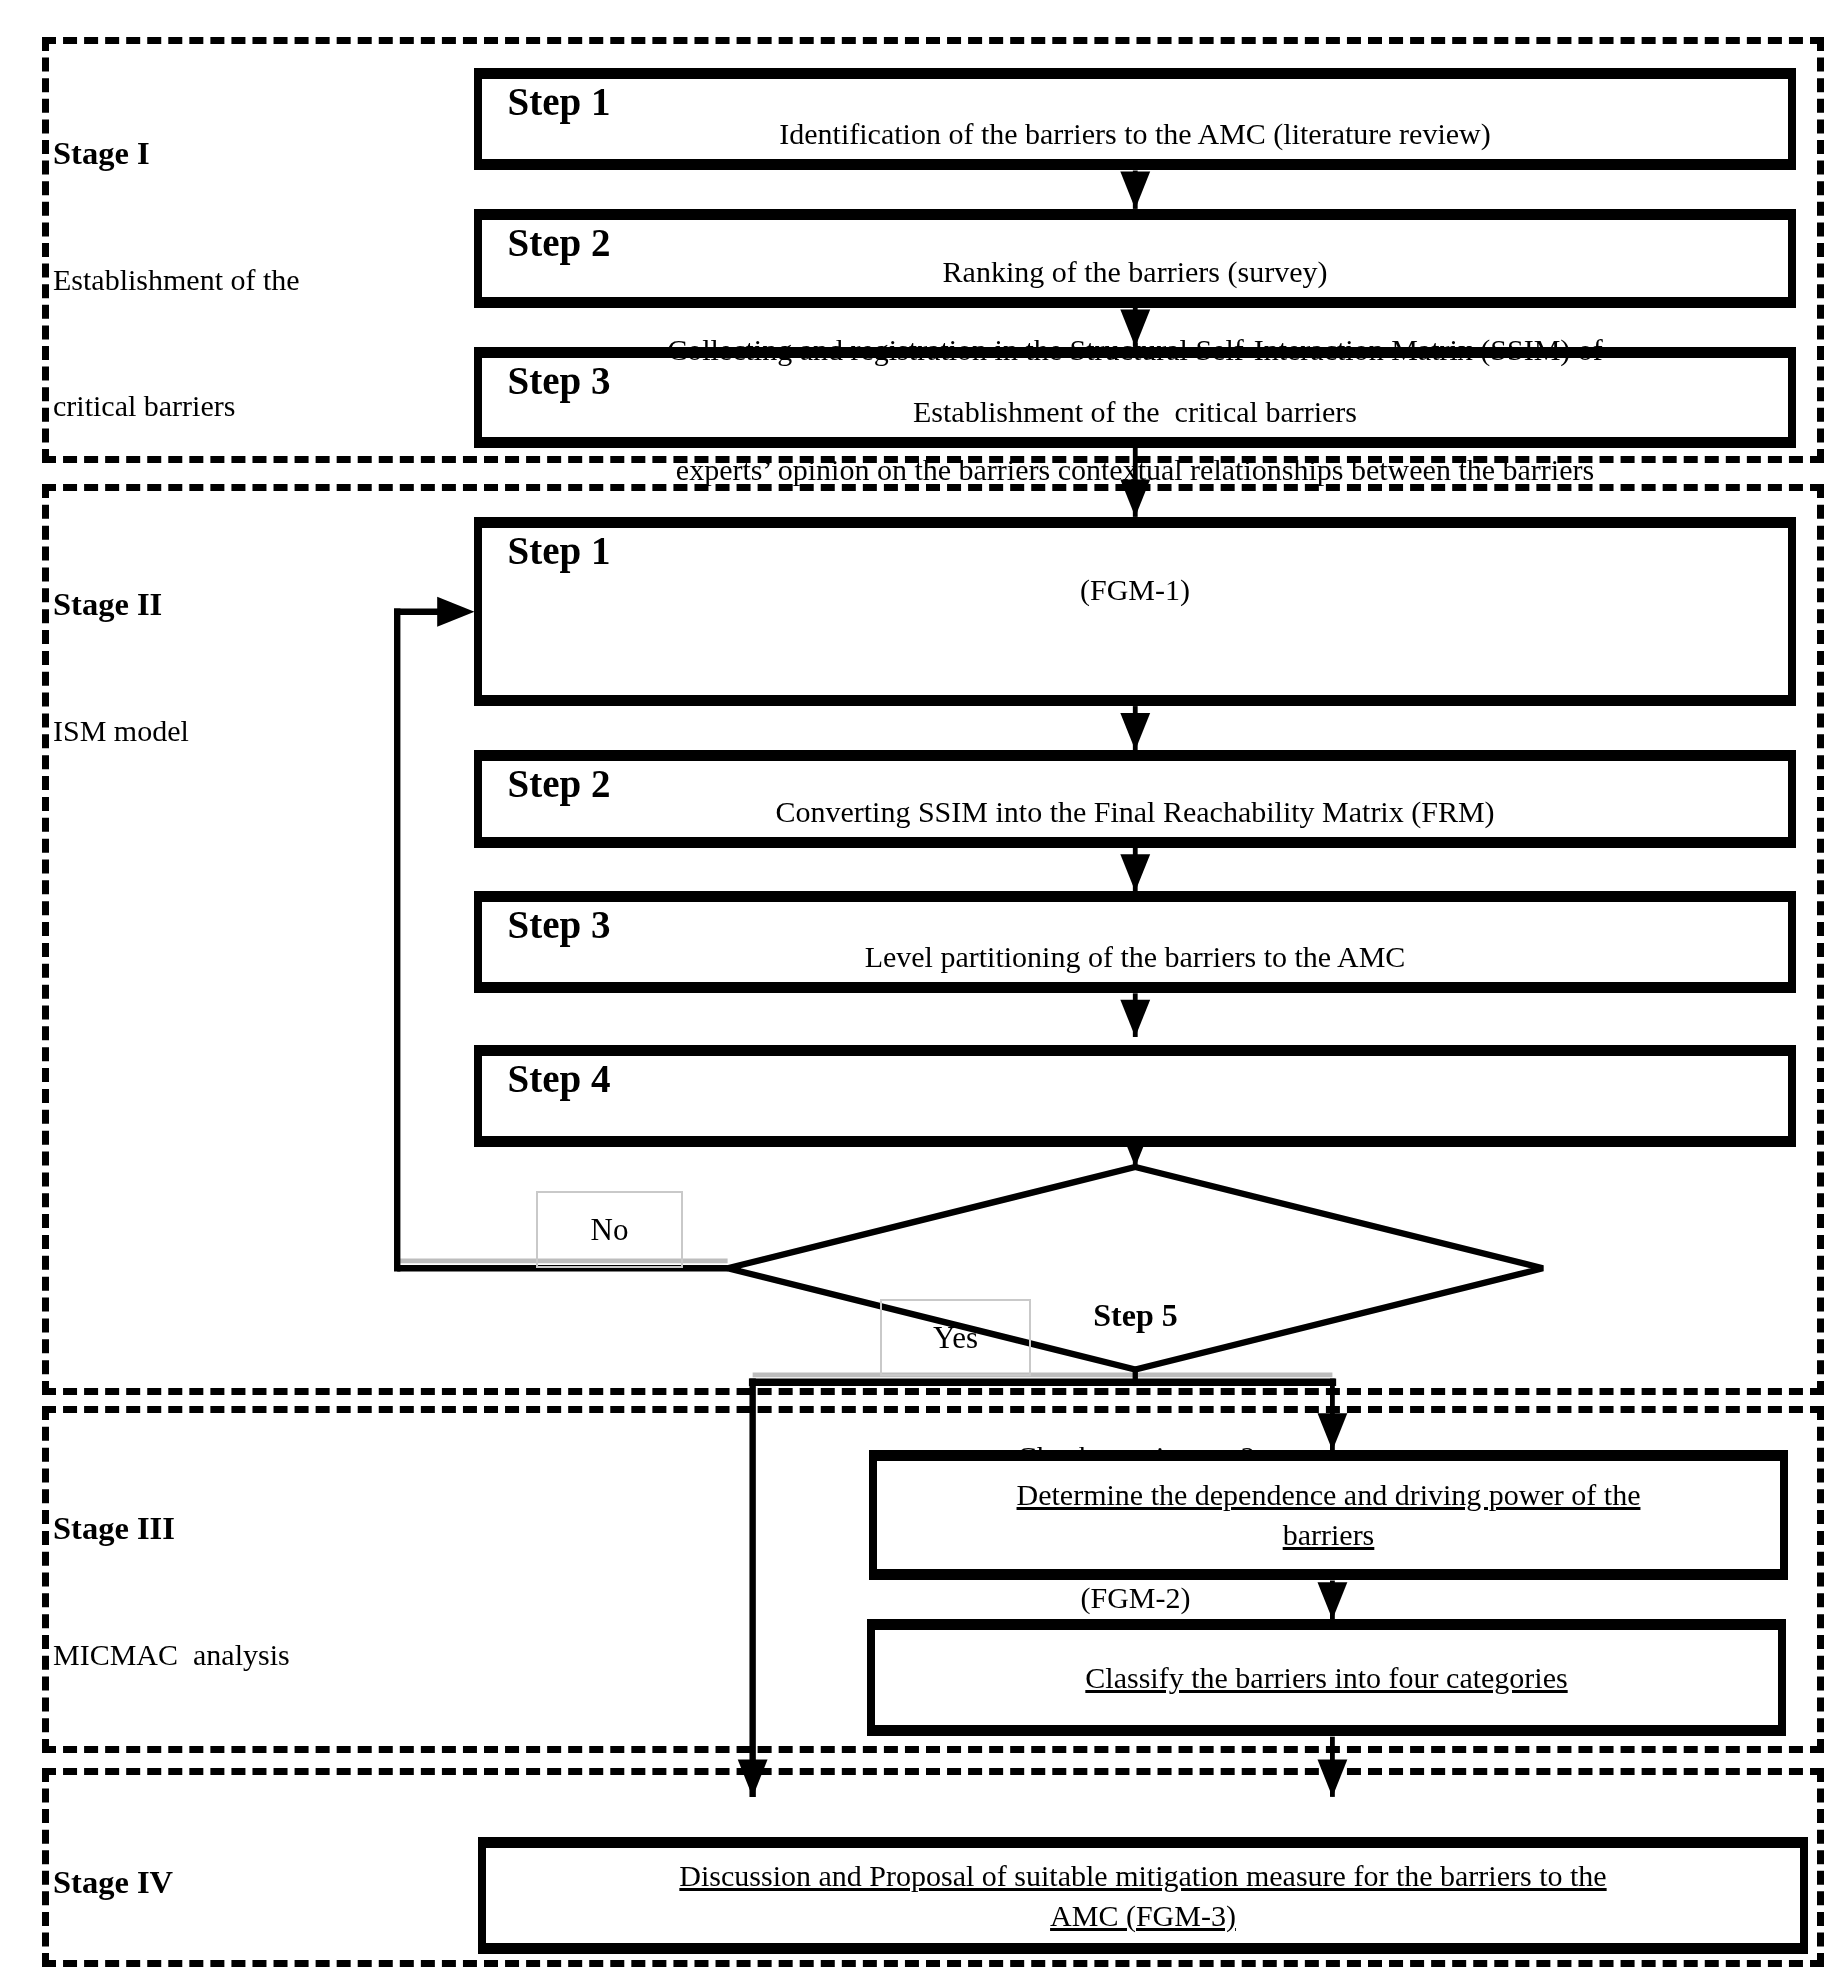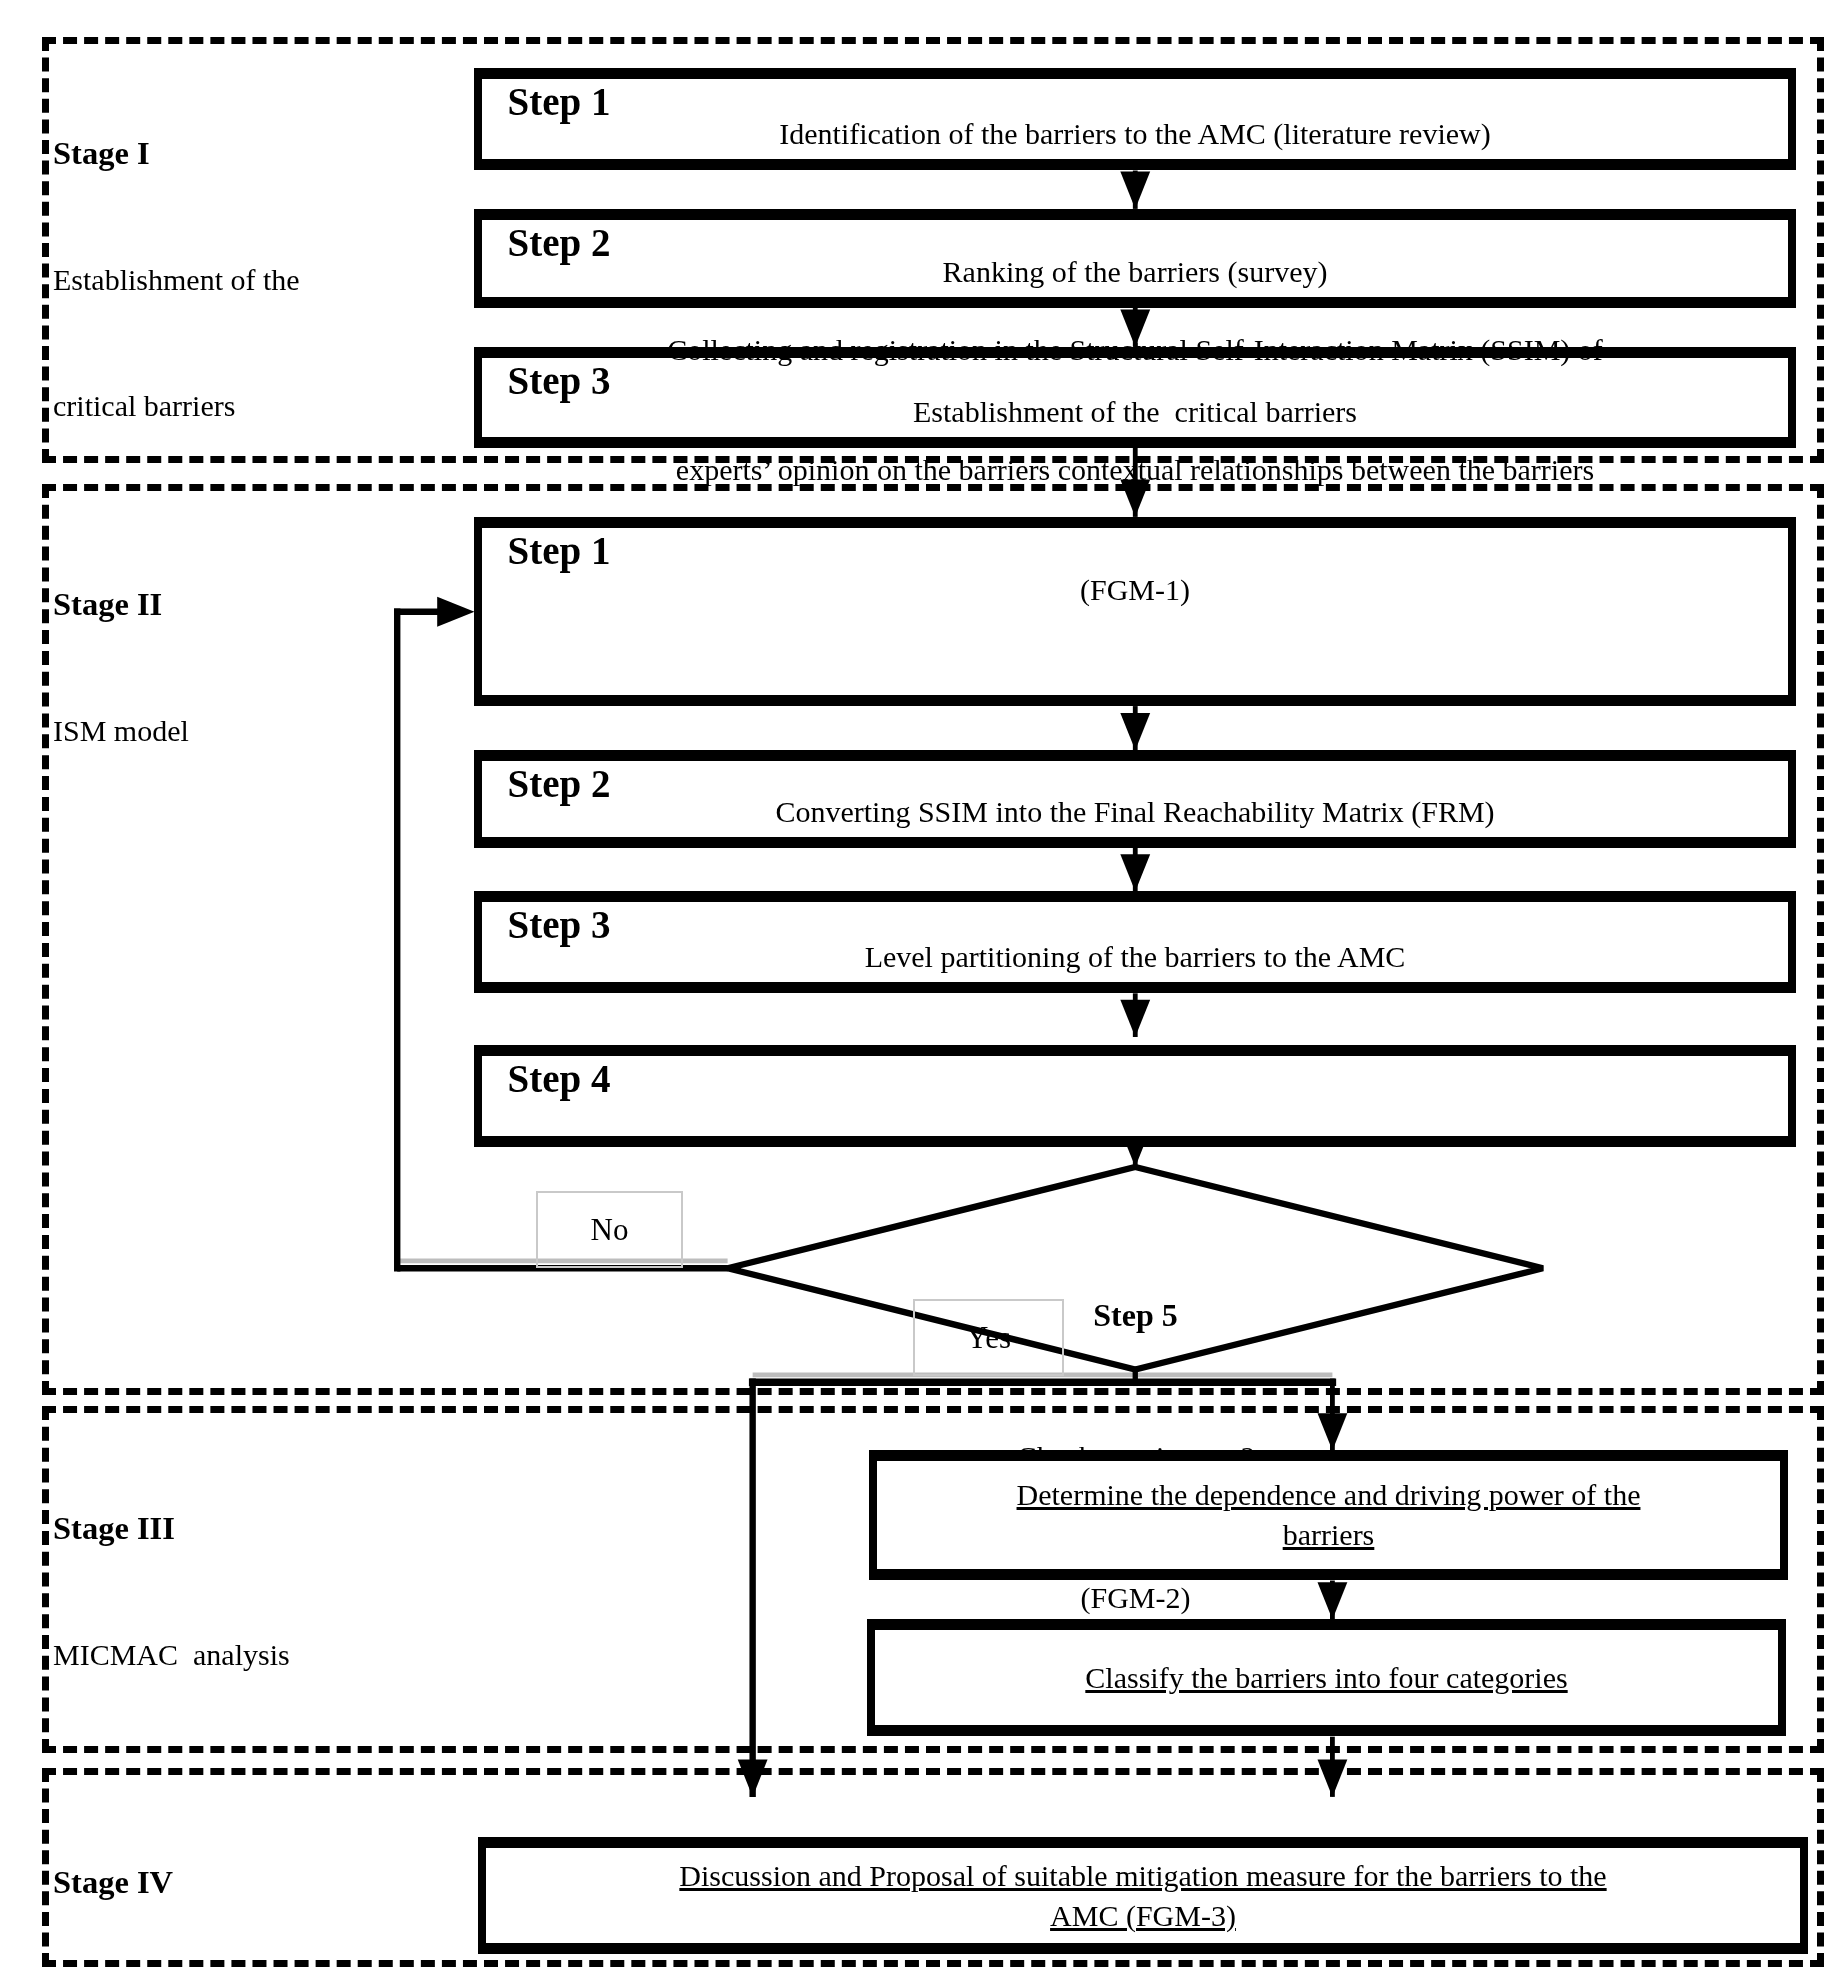--- a/index.html
+++ b/index.html
@@ -196,21 +196,21 @@
 
   <div class="diamond-text">
     <div class="dstep">Step 5</div>
     <div>Check consistency?</div>
     <div>(FGM-2)</div>
   </div>
 
   <div class="branch-label" style="left:536px; top:1191px; width:147px; height:77px;">
     <span>No</span>
   </div>
-  <div class="branch-label" style="left:880px; top:1299px; width:151px; height:77px;margin-left:33px;">
+  <div class="branch-label" style="left:880px; top:1299px; width:151px; height:77px;">
     <span>Yes</span>
   </div>
 
   <div class="sbox" style="left:869px; top:1450px; width:919px; height:130px;">
     <div class="vcenter-text">
       <div>Determine the dependence and driving power of the</div>
       <div>barriers</div>
     </div>
   </div>
   <div class="sbox" style="left:867px; top:1619px; width:919px; height:117px;">

